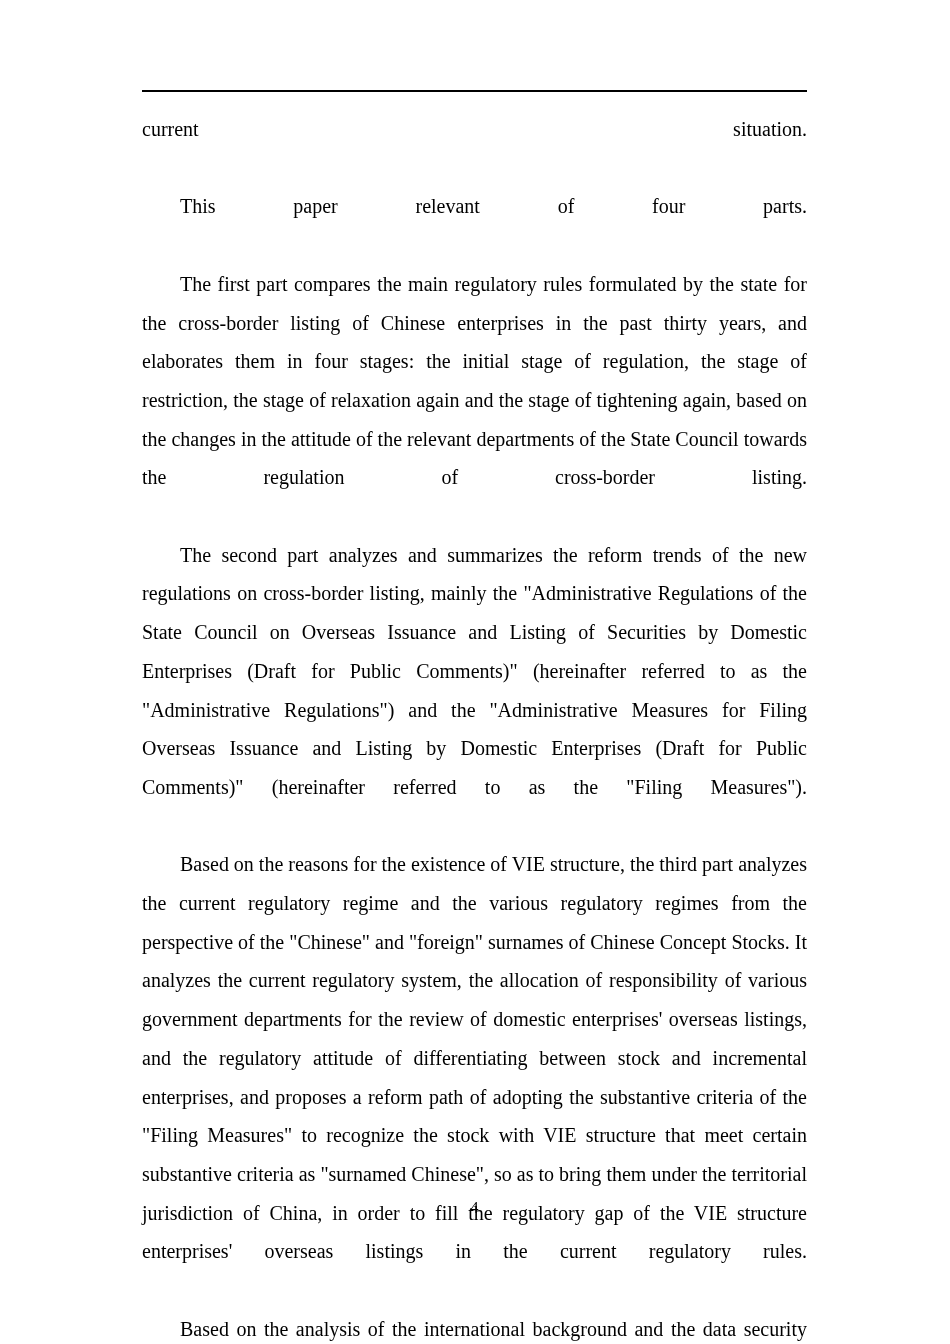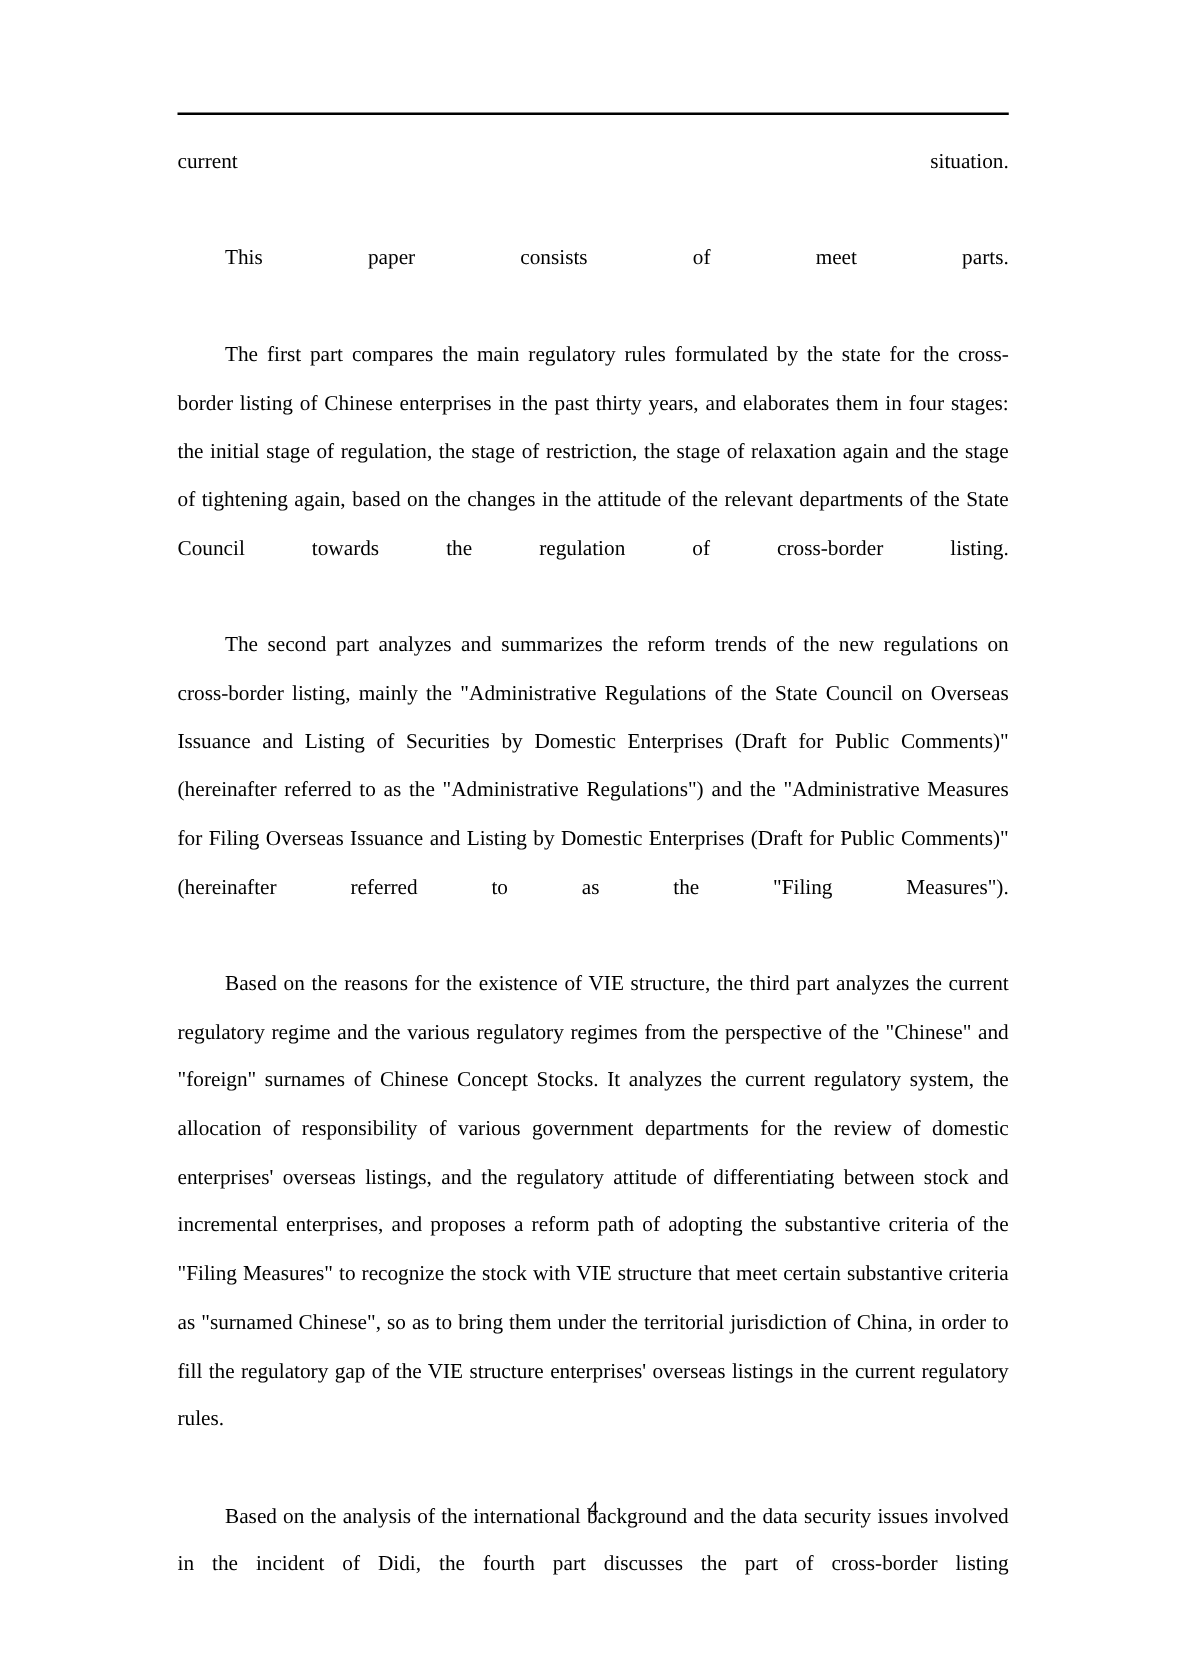--- a/index.html
+++ b/index.html
@@ -43,21 +43,21 @@
   .content {
     position: absolute;
     left: 142px;
     top: 110px;
     width: 665px;
   }
 
   .para {
     margin: 0;
     padding: 0;
-    font-size: 17px;
+    font-size: 20px;
     line-height: 38.7px;
     text-align: justify;
     text-justify: inter-word;
     text-indent: 0;
     word-spacing: -0.1px;
     letter-spacing: 0px;
     hyphens: none;
     -webkit-hyphens: none;
   }
 
@@ -91,21 +91,21 @@
 <body>
 
 <div class="page">
 
   <div class="header-area">
     <div class="header-rule"></div>
   </div>
 
   <div class="content">
     <p class="para">current situation.</p>
-    <p class="para indented">This paper consists of meet parts.</p>
+    <p class="para indented">This paper relevant of four parts.</p>
     <p class="para indented">The first part compares the main regulatory rules formulated by the state for the cross-border listing of Chinese enterprises in the past thirty years, and elaborates them in four stages: the initial stage of regulation, the stage of restriction, the stage of relaxation again and the stage of tightening again, based on the changes in the attitude of the relevant departments of the State Council towards the regulation of cross-border listing.</p>
     <p class="para indented">The second part analyzes and summarizes the reform trends of the new regulations on cross-border listing, mainly the "Administrative Regulations of the State Council on Overseas Issuance and Listing of Securities by Domestic Enterprises (Draft for Public Comments)" (hereinafter referred to as the "Administrative Regulations") and the "Administrative Measures for Filing Overseas Issuance and Listing by Domestic Enterprises (Draft for Public Comments)" (hereinafter referred to as the "Filing Measures").</p>
     <p class="para indented">Based on the reasons for the existence of VIE structure, the third part analyzes the current regulatory regime and the various regulatory regimes from the perspective of the "Chinese" and "foreign" surnames of Chinese Concept Stocks. It analyzes the current regulatory system, the allocation of responsibility of various government departments for the review of domestic enterprises' overseas listings, and the regulatory attitude of differentiating between stock and incremental enterprises, and proposes a reform path of adopting the substantive criteria of the "Filing Measures" to recognize the stock with VIE structure that meet certain substantive criteria as "surnamed Chinese", so as to bring them under the territorial jurisdiction of China, in order to fill the regulatory gap of the VIE structure enterprises' overseas listings in the current regulatory rules.</p>
     <p class="para indented">Based on the analysis of the international background and the data security issues involved in the incident of Didi, the fourth part discusses the part of cross-border listing</p>
   </div>
 
   <div class="footer-area">
     <span class="page-number">4</span>
   </div>
 

